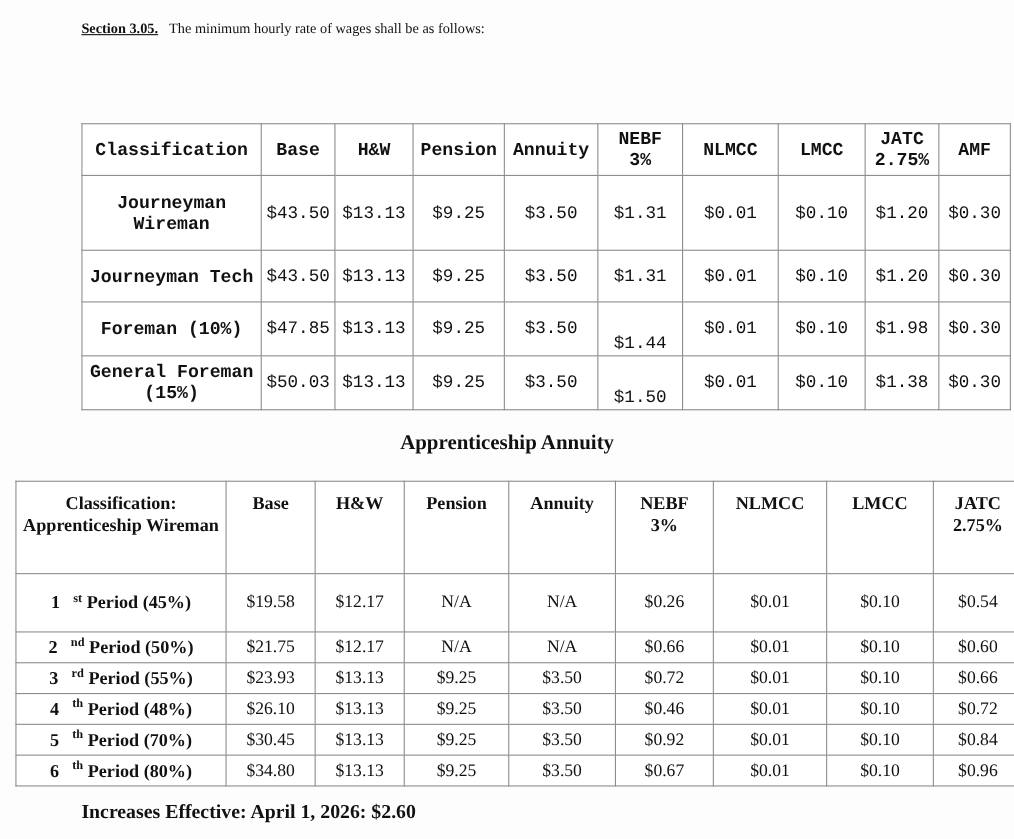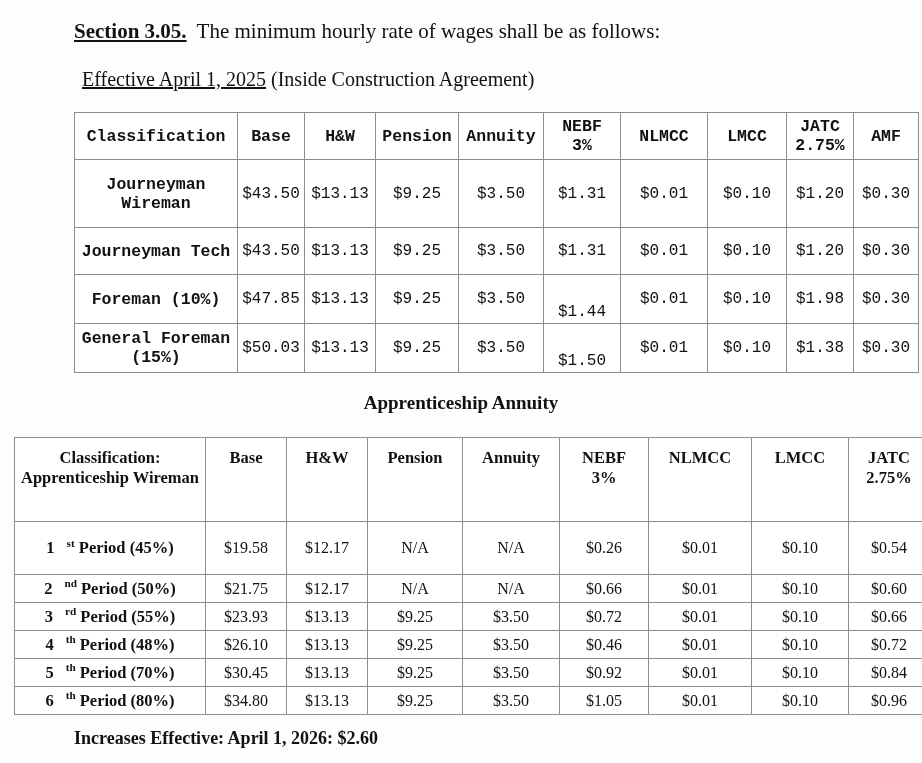--- a/index.html
+++ b/index.html
@@ -21,21 +21,21 @@
     width: 922px;
     height: 763px;
     background: #fdfdfd;
   }
 
   
   .intro {
     position: absolute;
     left: 74px;
     top: 18px;
-    font-size: 21px;
+    font-size: 13px;
     line-height: 1.3;
     white-space: nowrap;
   }
   .intro .sec-label {
     font-weight: bold;
     text-decoration: underline;
   }
   .intro .sec-text {
     margin-left: 10px;
   }
@@ -156,23 +156,20 @@
 </style>
 </head>
 <body>
 
 <div class="page">
 
   <div class="intro">
     <span class="sec-label">Section 3.05.</span><span class="sec-text">The minimum hourly rate of wages shall be as follows:</span>
   </div>
 
-  <div class="effective">
-    <span class="uline">Effective April 1, 2025</span><span> (Inside Construction Agreement)</span>
-  </div>
 
   <table class="wage" id="table-inside-construction">
     <thead>
       <tr>
         <th class="c-class">
           <span>Classification</span>
         </th>
         <th class="c-base">
           <span>Base</span>
         </th>
@@ -353,21 +350,21 @@
         <td class="val">$0.10</td>
         <td class="val">$0.84</td>
 
       </tr>
       <tr>
         <td class="rowhead"><span>6</span><span class="sup">th</span><span> Period (80%)</span></td>
         <td class="val">$34.80</td>
         <td class="val">$13.13</td>
         <td class="val">$9.25</td>
         <td class="val">$3.50</td>
-        <td class="val">$1.05</td>
+        <td class="val">$0.67</td>
         <td class="val">$0.01</td>
         <td class="val">$0.10</td>
         <td class="val">$0.96</td>
 
       </tr>
     </tbody>
   </table>
 
   <div class="footer-note">Increases Effective: April 1, 2026: $2.60</div>
 

